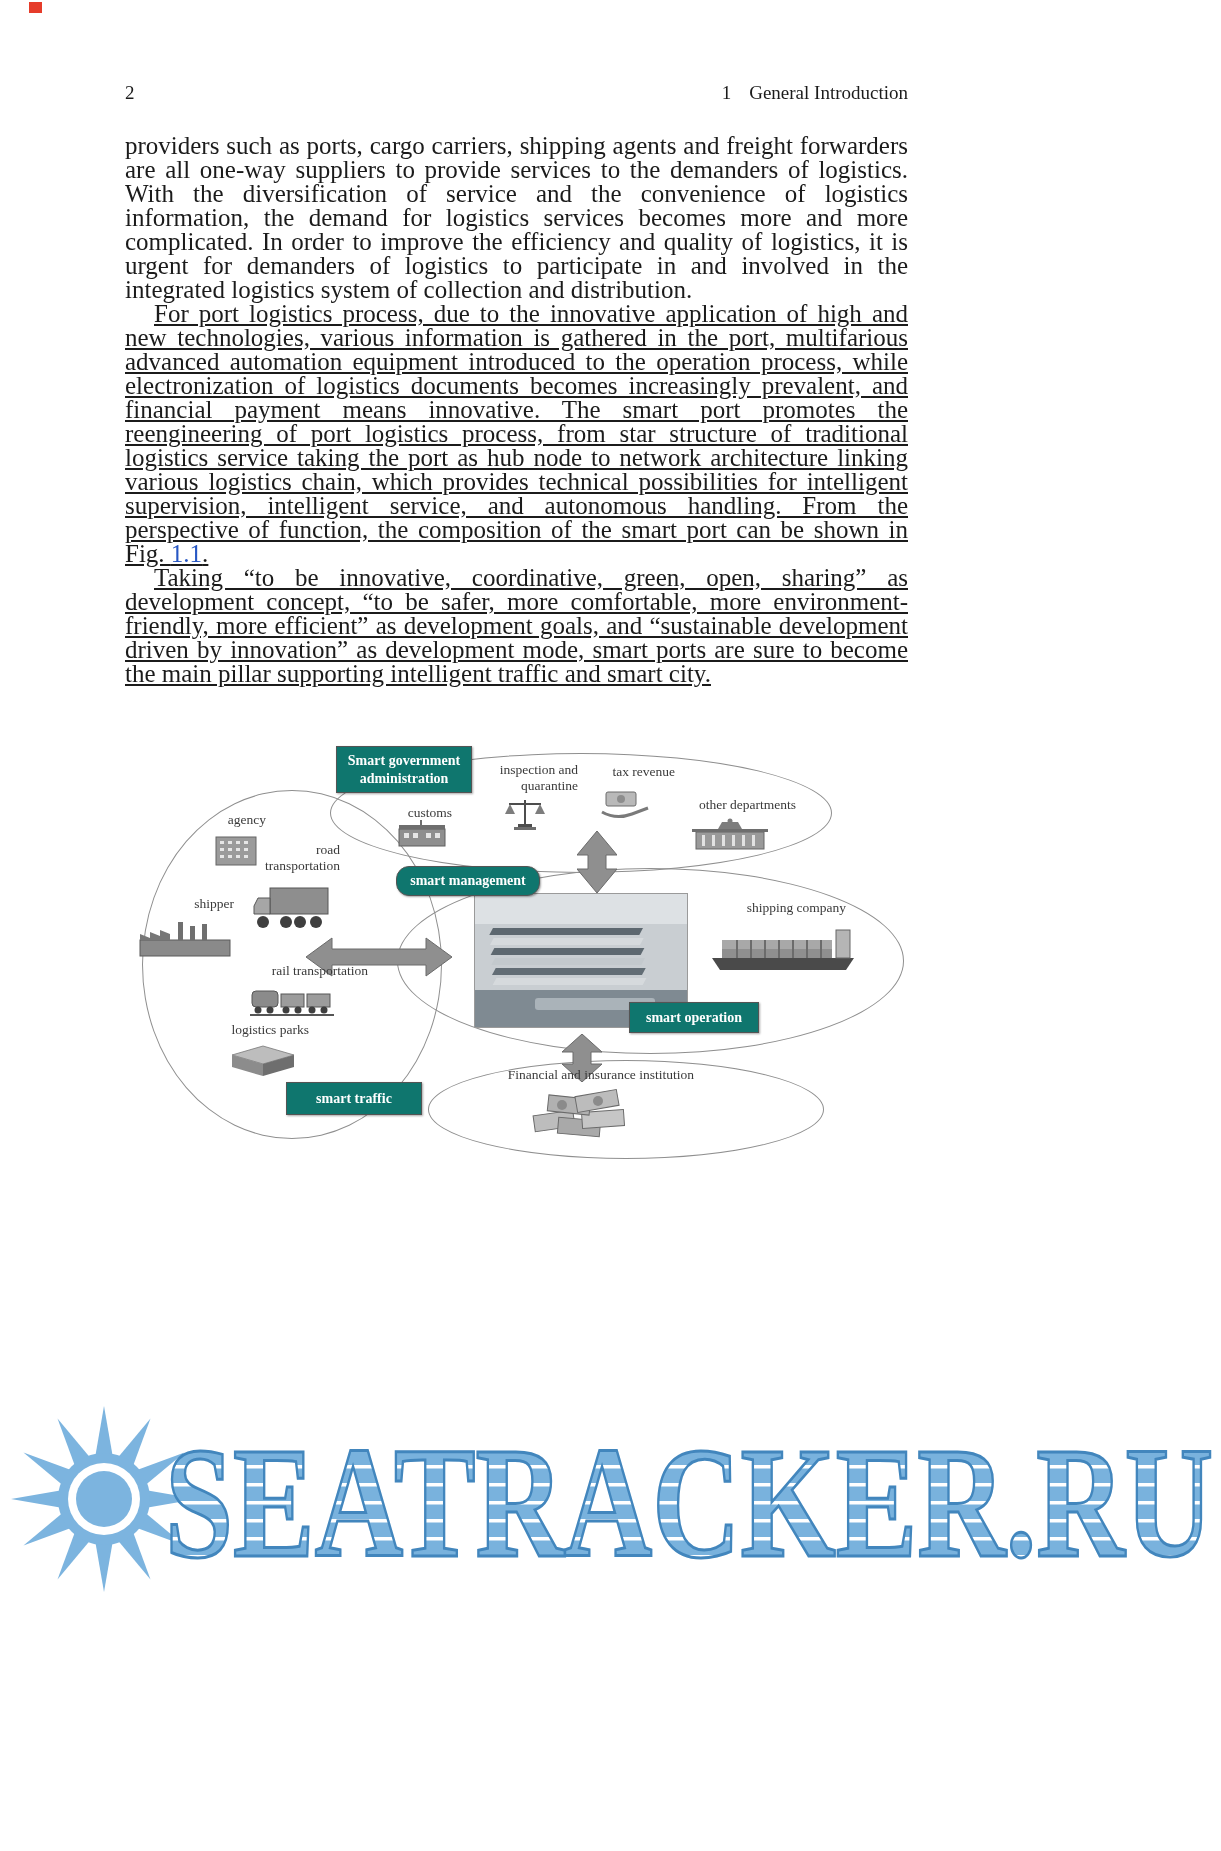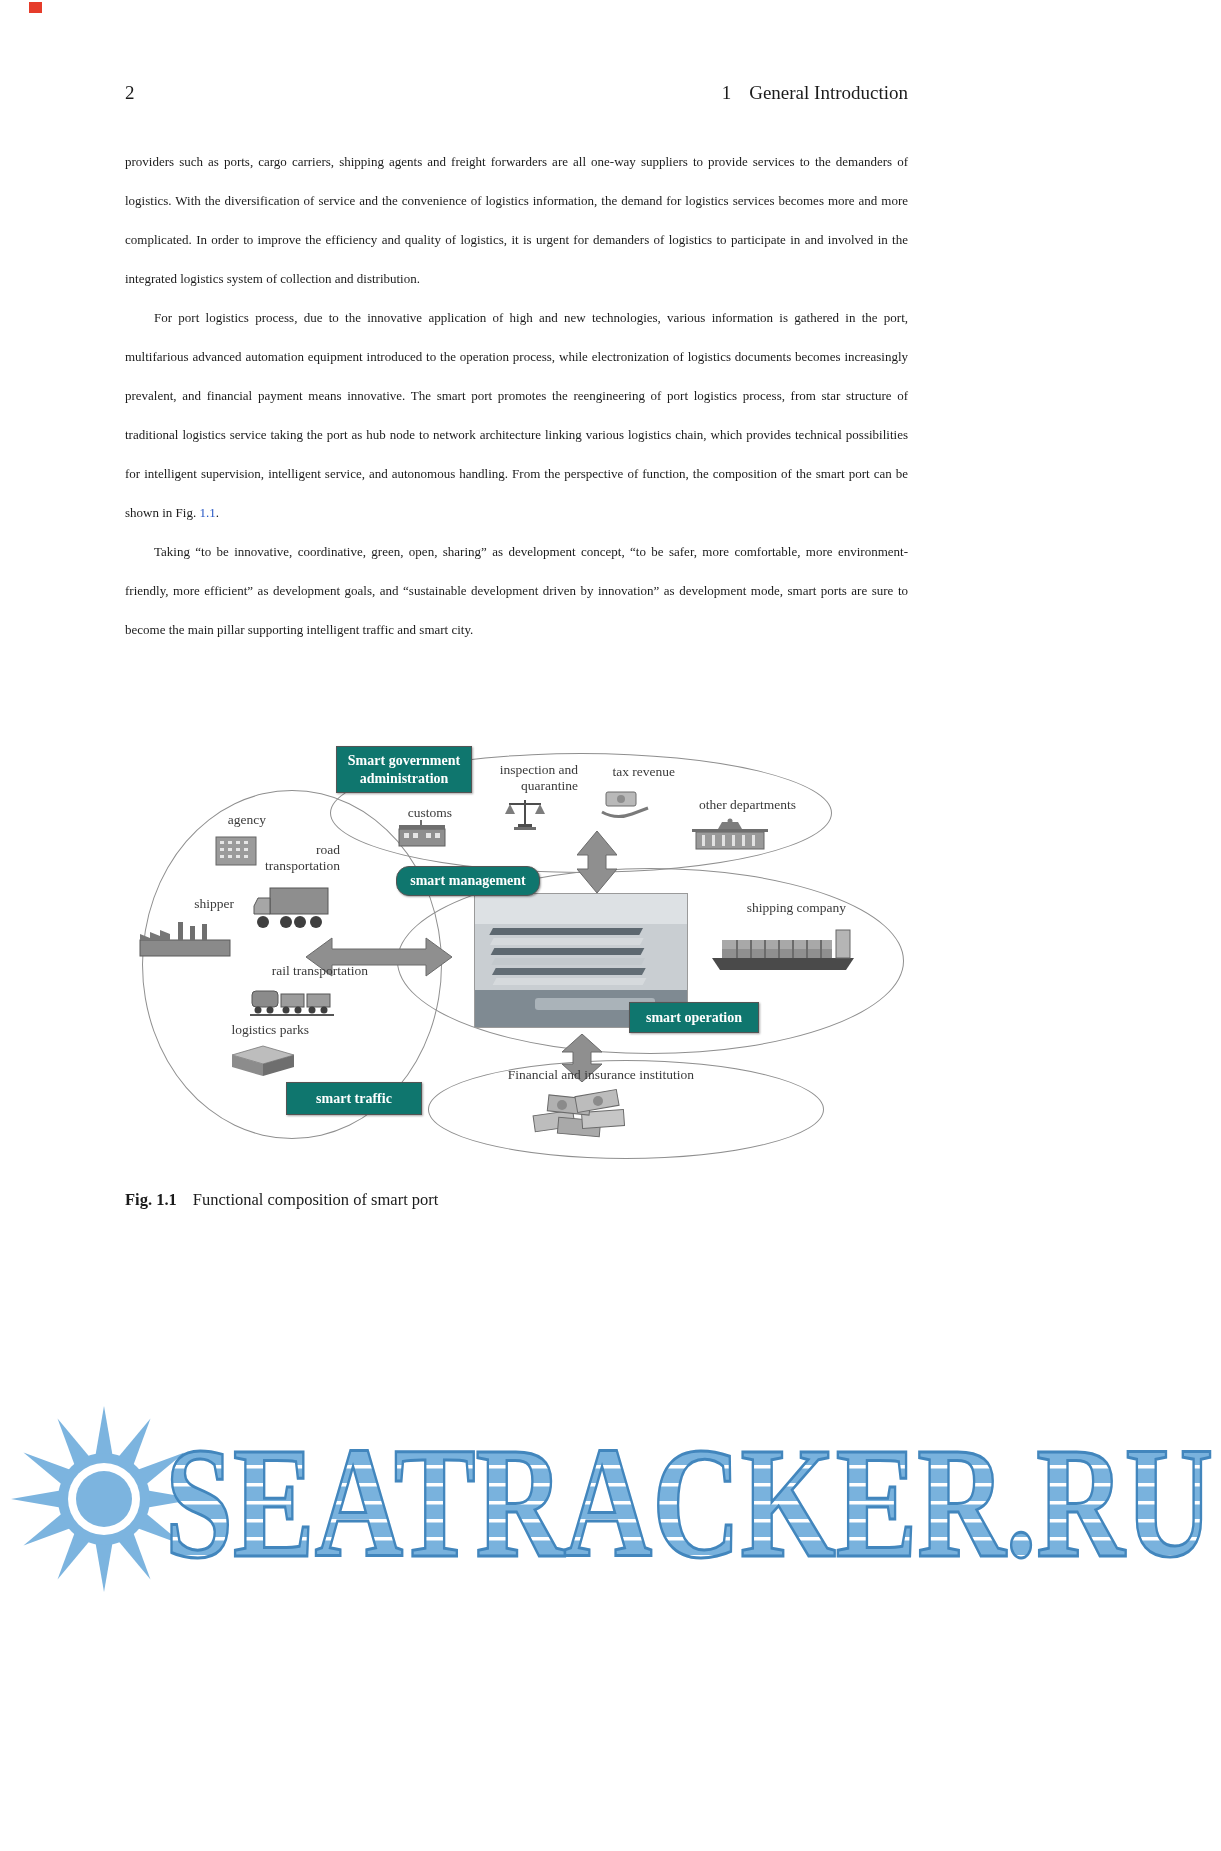--- a/index.html
+++ b/index.html
@@ -10,25 +10,25 @@
   .artifact { position:absolute; left:29px; top:2px; width:13px; height:11px; background:#e63c2a; }
 
   .running-head {
     position:absolute; left:125px; top:82px; width:783px;
     display:flex; justify-content:space-between; font-size:19px;
   }
   .rh-right span { margin-left:0; }
   .rh-right .chnum { margin-right:18px; }
 
   .body-text {
-    position:absolute; left:125px; top:142px; width:783px;
-    font-size:13px; line-height:39px; text-align:justify;
+    position:absolute; left:125px; top:134px; width:783px;
+    font-size:25px; line-height:24px; text-align:justify;
   }
   .body-text p { margin:0; }
-  .body-text p.indent { text-indent:29px; }
+  .body-text p.indent { text-indent:29px;text-decoration:underline; }
   .fig-link { color:#2757c4; text-decoration:none; cursor:pointer; }
 
   
   .figure { position:absolute; left:0; top:740px; width:1221px; height:445px; font-size:13.5px; }
   .ellipse { position:absolute; border:1.5px solid #8f8f8f; border-radius:50%; }
   .el-top    { left:330px; top:13px;  width:500px; height:118px; }
   .el-left   { left:142px; top:50px;  width:298px; height:347px; }
   .el-mid    { left:397px; top:128px; width:505px; height:184px; }
   .el-bottom { left:428px; top:320px; width:394px; height:97px;  }
 
@@ -276,23 +276,20 @@
     <div class="flabel lb-otherdept">other departments</div>
     <div class="flabel lb-agency">agency</div>
     <div class="flabel lb-road">road transportation</div>
     <div class="flabel lb-shipper">shipper</div>
     <div class="flabel lb-rail">rail transportation</div>
     <div class="flabel lb-parks">logistics parks</div>
     <div class="flabel lb-shipco">shipping company</div>
     <div class="flabel lb-fin">Financial and insurance institution</div>
   </div>
 
-  <div class="caption">
-    <span class="cap-label">Fig. 1.1</span><span>Functional composition of smart port</span>
-  </div>
 
   <div class="watermark">
     <svg class="wm-sun" viewBox="0 0 190 190">
       <g fill="#7cb4df">
         <polygon points="95,2 104,54 86,54" transform="rotate(0 95 95)"></polygon>
         <polygon points="95,2 104,54 86,54" transform="rotate(30 95 95)"></polygon>
         <polygon points="95,2 104,54 86,54" transform="rotate(60 95 95)"></polygon>
         <polygon points="95,2 104,54 86,54" transform="rotate(90 95 95)"></polygon>
         <polygon points="95,2 104,54 86,54" transform="rotate(120 95 95)"></polygon>
         <polygon points="95,2 104,54 86,54" transform="rotate(150 95 95)"></polygon>

